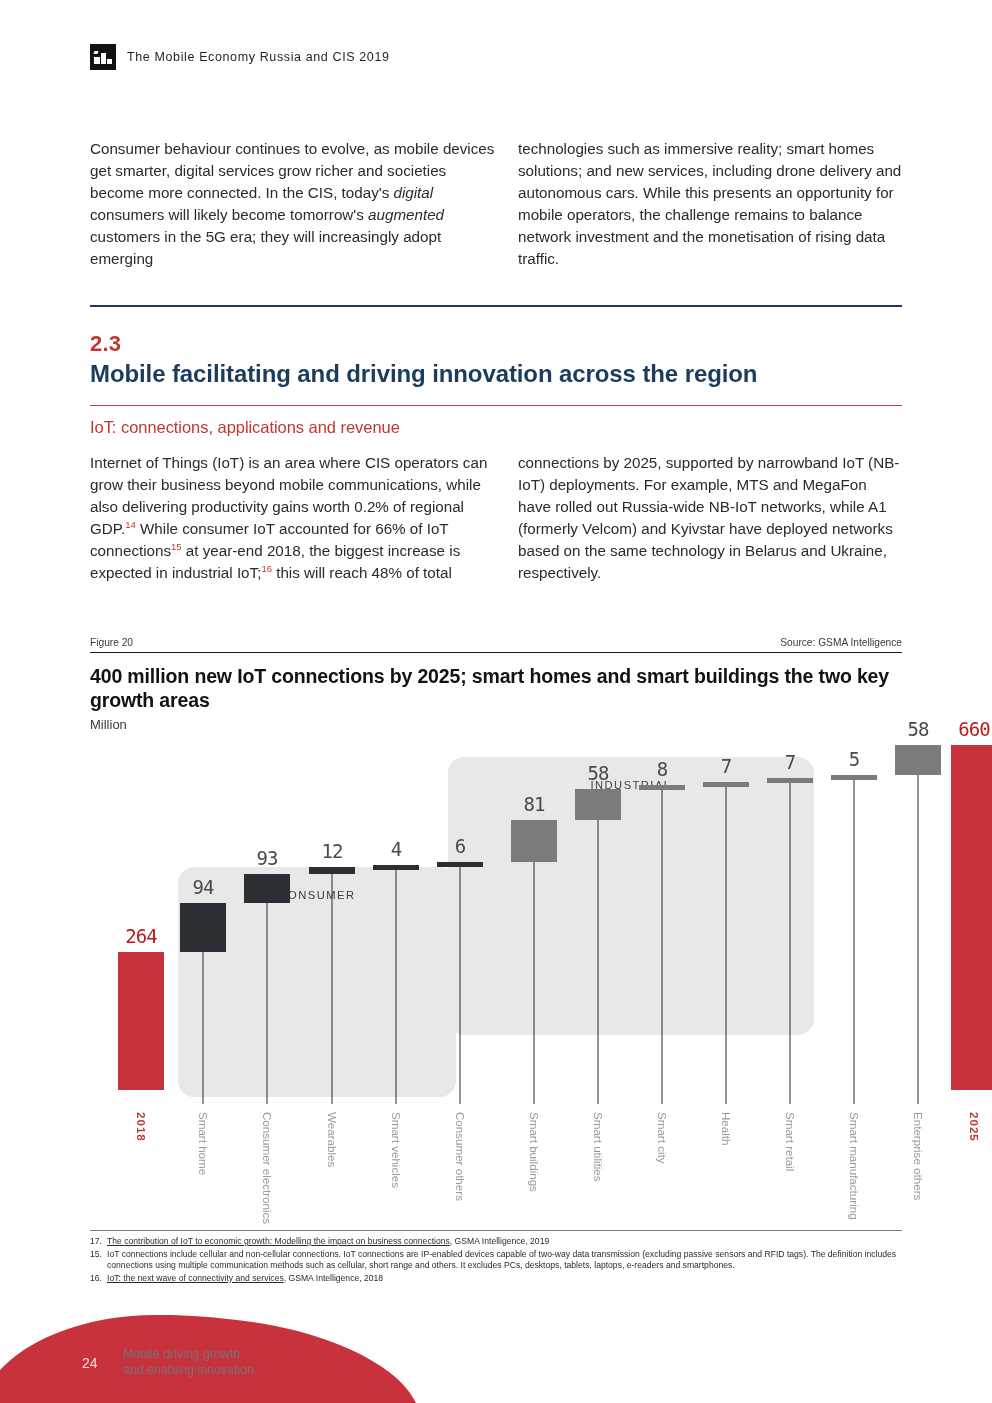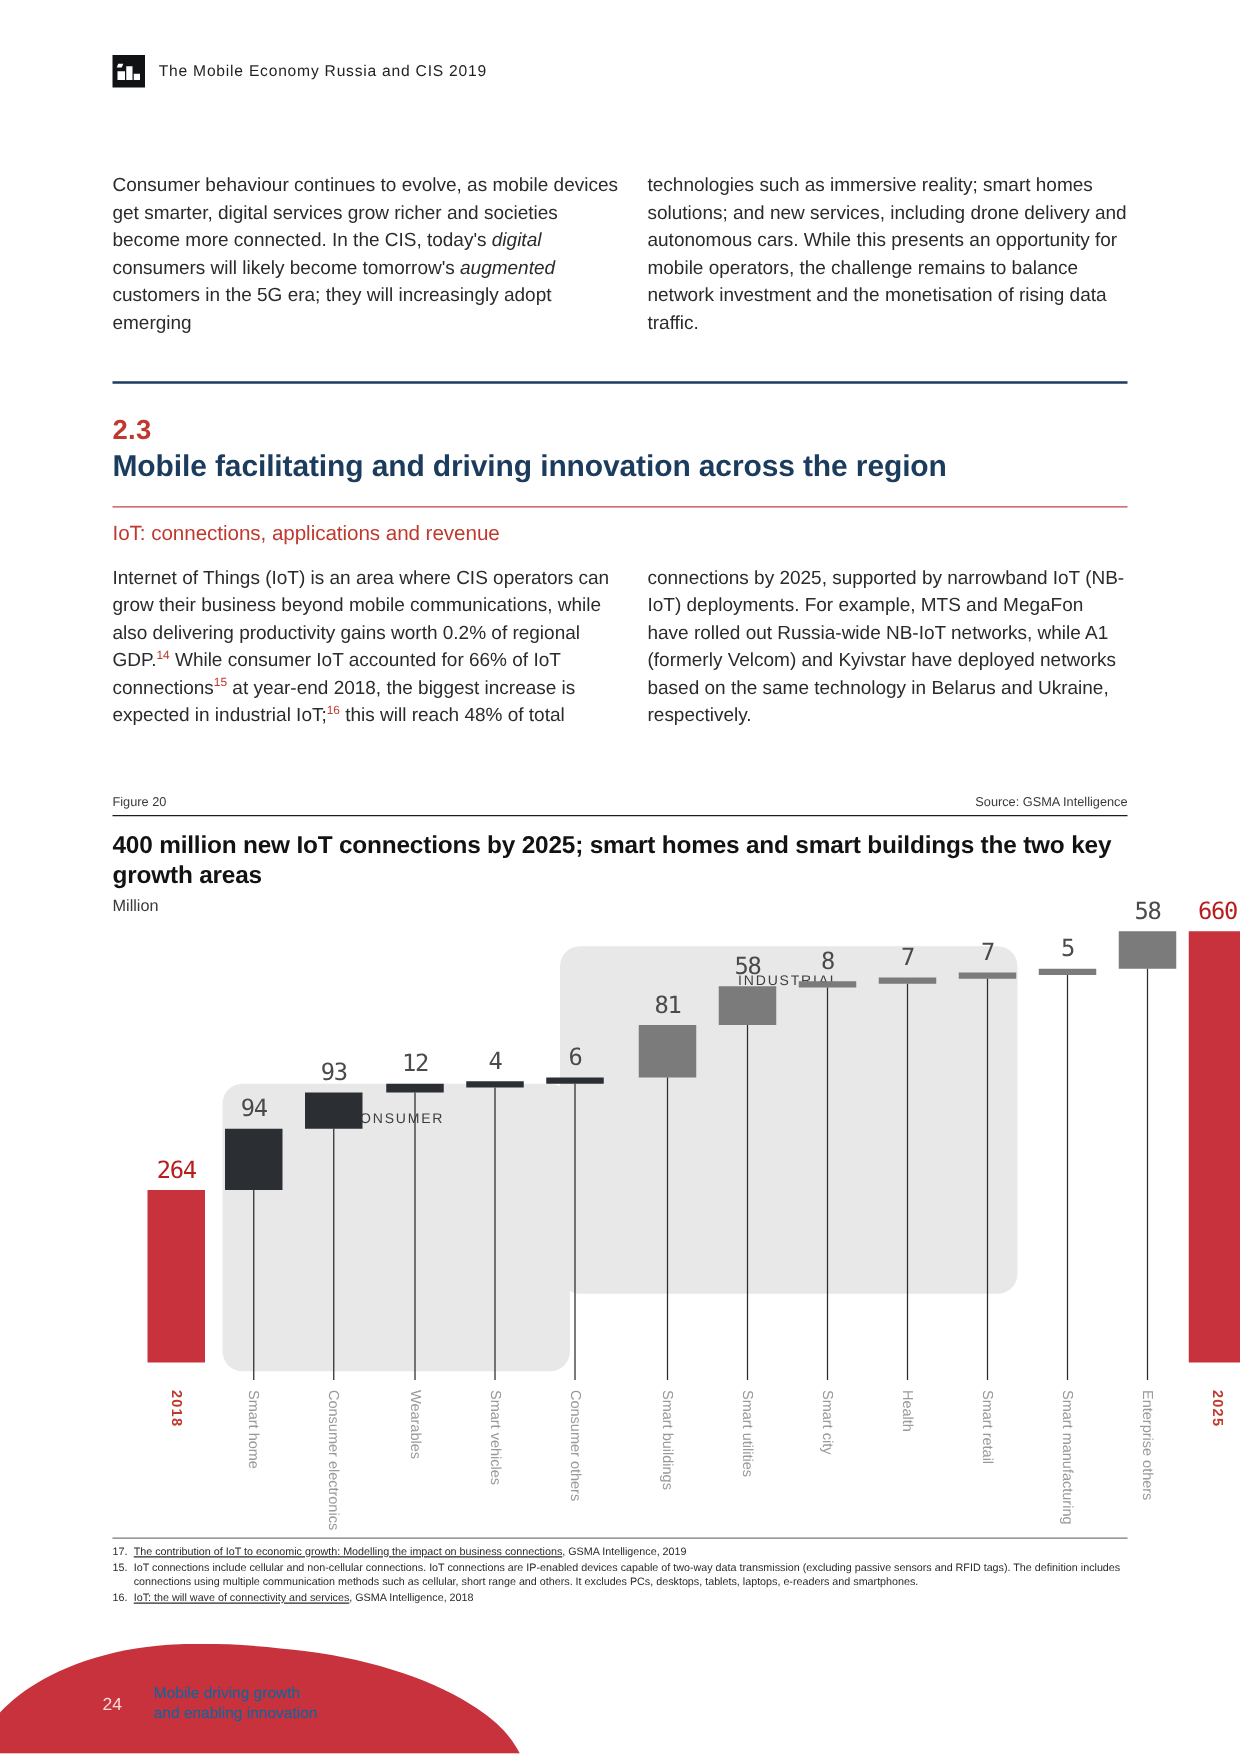--- a/index.html
+++ b/index.html
@@ -65,21 +65,21 @@
   .footnotes{position:absolute;left:90px;top:1236px;width:812px;font-size:8.6px;line-height:11.6px;color:#2b2b2b;}
   .fn{display:flex;margin-bottom:1px;}
   .fn-n{width:17px;flex:none;}
   .fn-t{flex:1;}
   .fn-t u{text-decoration:underline;}
 
   
   .footer-shape{position:absolute;left:0;bottom:0;width:420px;height:88px;overflow:hidden;}
   .footer-shape svg{display:block;}
   .footer-num{position:absolute;left:82px;bottom:32px;font-size:14px;color:#f4dcdc;}
-  .footer-txt{position:absolute;left:123px;bottom:25px;font-size:12.4px;line-height:15.5px;color:#0369a1;margin-top:28px;}
+  .footer-txt{position:absolute;left:123px;bottom:25px;font-size:12.4px;line-height:15.5px;color:#737373;margin-top:28px;}
 </style>
 </head>
 <body>
 
 <div class="page">
 
   <div class="runhead">
     <span class="logo-mark">
       <i class="a"></i>
         <i class="b"></i>
@@ -215,21 +215,21 @@
       <div class="fn">
         <span class="fn-n">17.</span>
         <span class="fn-t"><u>The contribution of IoT to economic growth: Modelling the impact on business connections</u>, GSMA Intelligence, 2019</span>
       </div>
       <div class="fn">
         <span class="fn-n">15.</span>
         <span class="fn-t">IoT connections include cellular and non-cellular connections. IoT connections are IP-enabled devices capable of two-way data transmission (excluding passive sensors and RFID tags). The definition includes connections using multiple communication methods such as cellular, short range and others. It excludes PCs, desktops, tablets, laptops, e-readers and smartphones.</span>
       </div>
       <div class="fn">
         <span class="fn-n">16.</span>
-        <span class="fn-t"><u>IoT: the will wave of connectivity and services</u>, GSMA Intelligence, 2018</span>
+        <span class="fn-t"><u>IoT: the next wave of connectivity and services</u>, GSMA Intelligence, 2018</span>
       </div>
     </div>
 
   <div class="footer-shape">
     <svg width="420" height="88" viewBox="0 0 420 88" aria-hidden="true">
       <path d="M0,88 L0,55 C18,36 46,18 92,7 C140,-4 196,0 245,6 C300,13 350,30 382,52 C400,64 410,76 416,88 Z" fill="#C8323C"></path>
     </svg>
   </div>
   <div class="footer-num">24</div>
   <div class="footer-txt">

